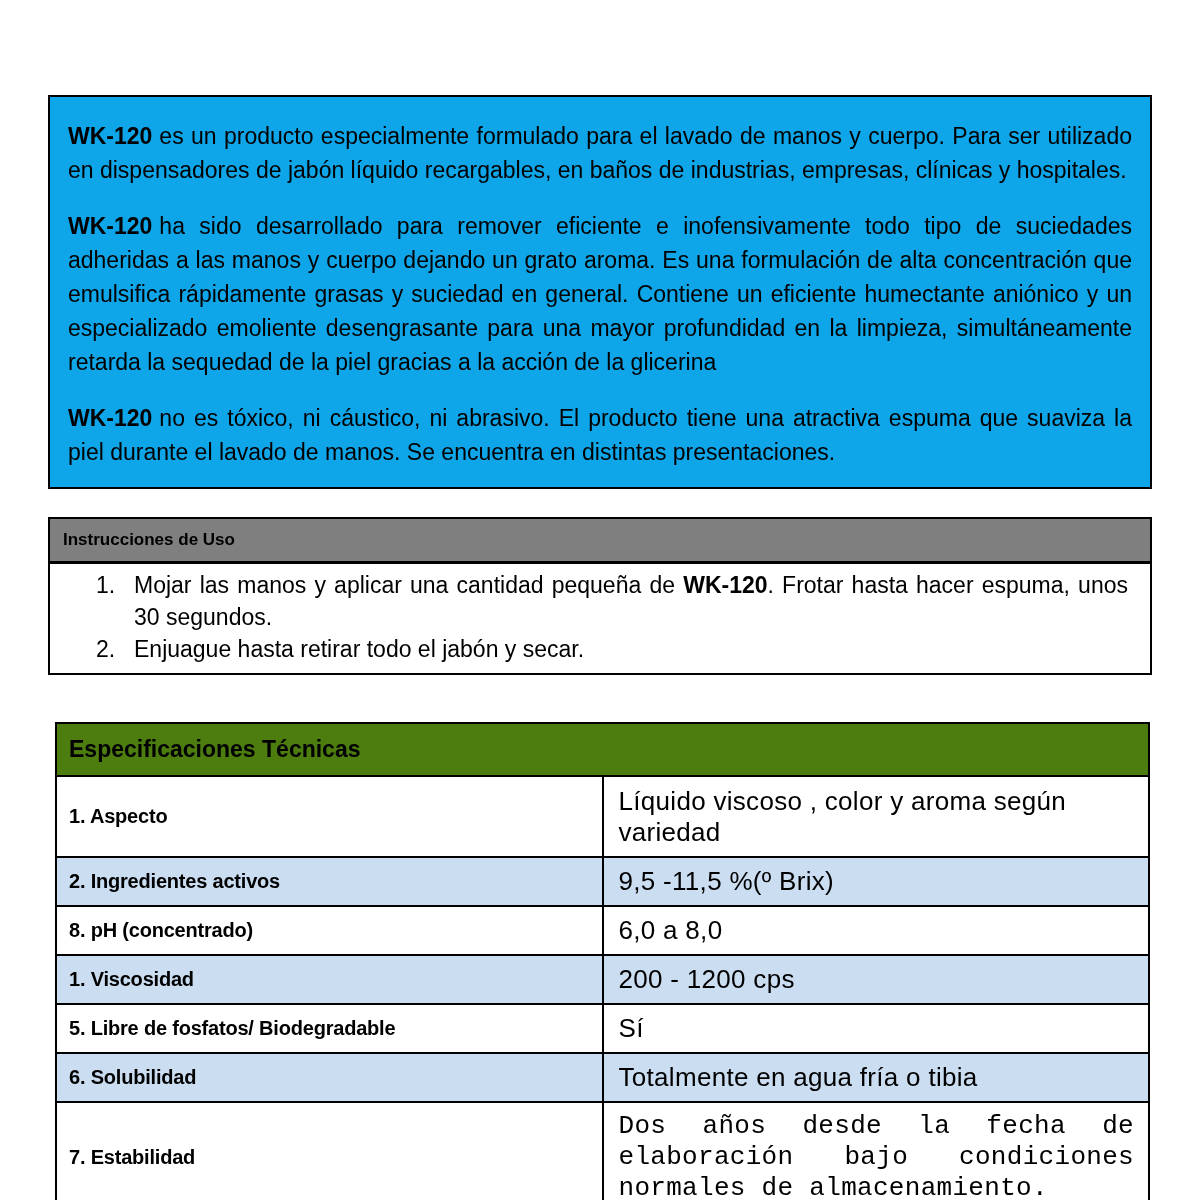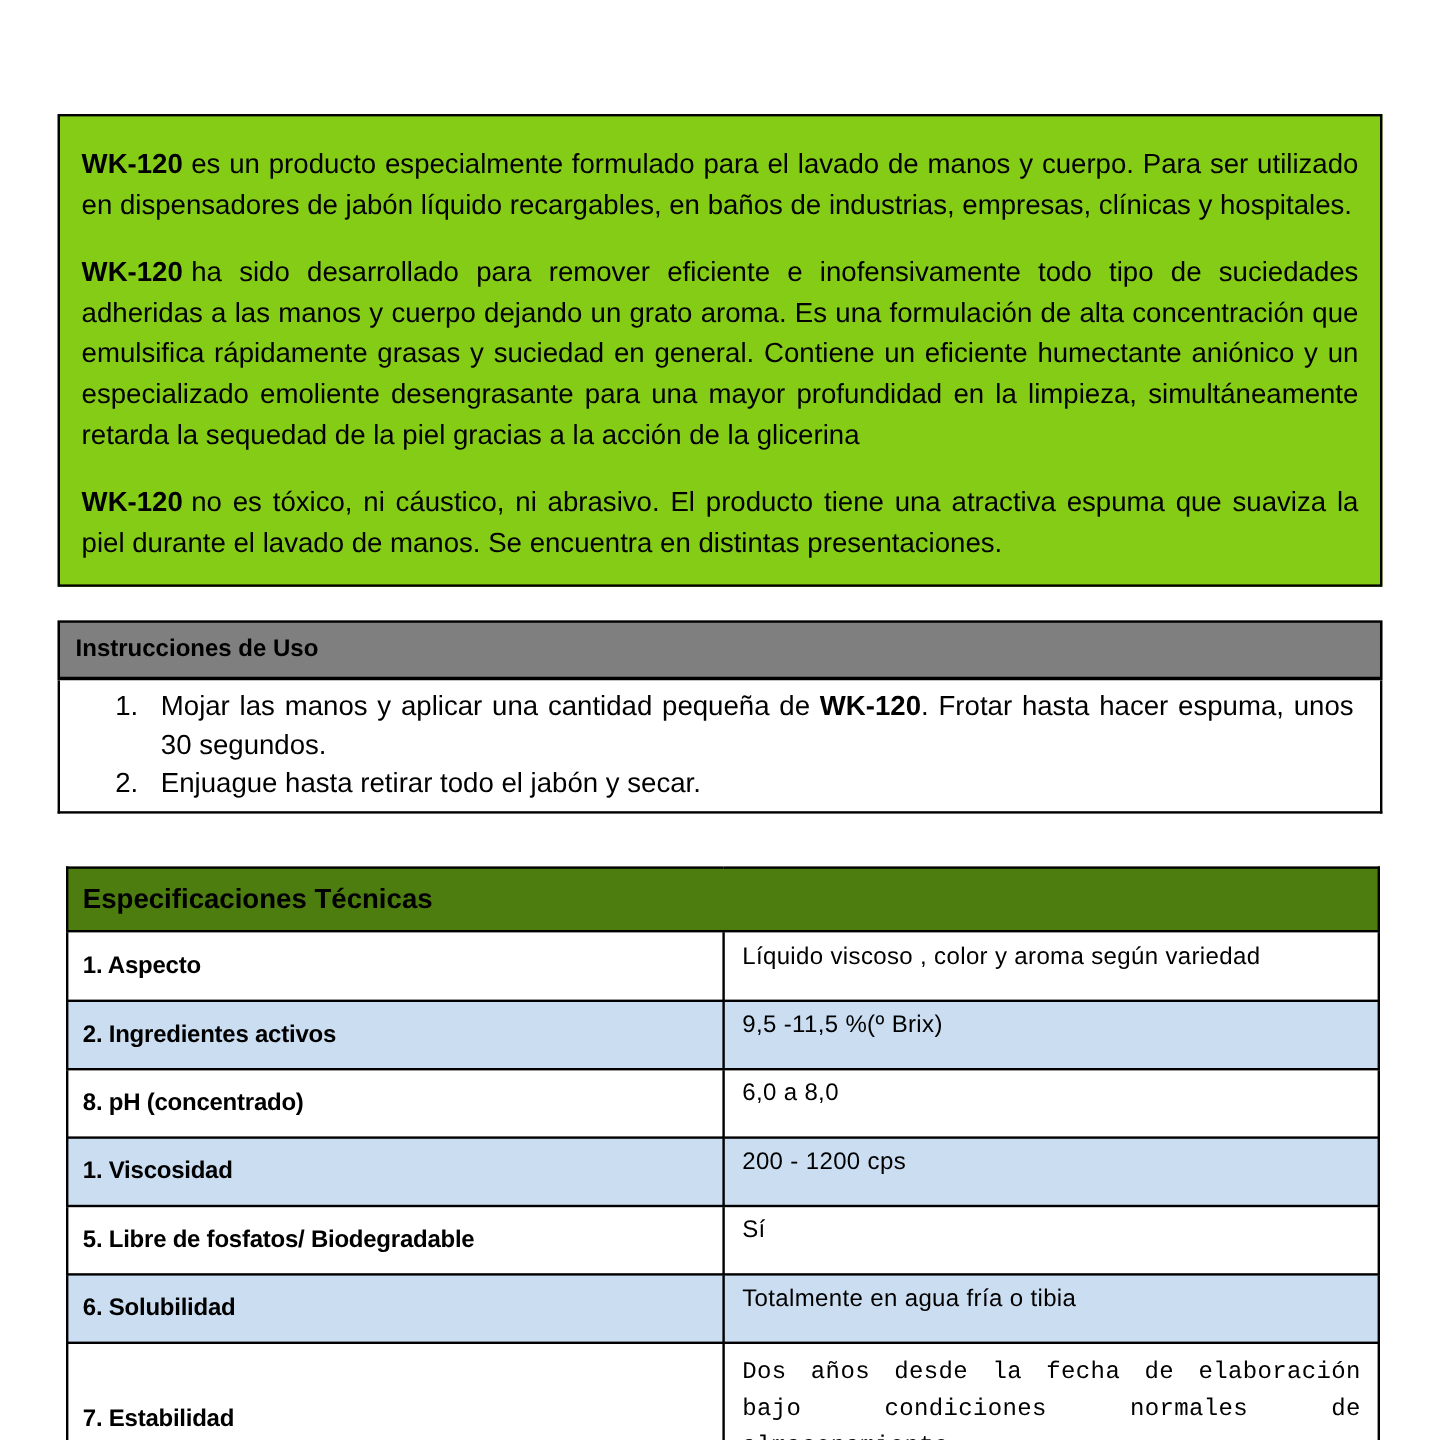--- a/index.html
+++ b/index.html
@@ -11,42 +11,42 @@
     color: #000;
     position: relative;
   }
 
   
   .desc-box {
     position: absolute;
     top: 95px; left: 48px; width: 1104px;
     border: 2px solid #000;
     padding: 22px 18px 18px 18px;
-    background: #84cc16;
+    background: #0ea5e9;
   }
   .desc-box p {
     margin: 0 0 22px 0;
     font-size: 23px;
     line-height: 34px;
     text-align: justify;
   }
   .desc-box p:last-child { margin-bottom: 0; }
   .lead { margin-right: 7px; }
 
   
   .instructions {
     position: absolute;
     top: 517px; left: 48px; width: 1104px;
   }
   .instructions-bar {
     background: #7f7f7f;
     border: 2px solid #000;
     border-bottom: 3px solid #000;
     font-weight: bold;
-    font-size: 20px;
+    font-size: 17px;
     padding: 11px 13px;
   }
   .instructions-list {
     border: 2px solid #000;
     border-top: none;
     padding: 5px 22px 8px 46px;
     background: #fff;
   }
   .ins-item {
     display: flex;
@@ -76,22 +76,22 @@
     width: 398px;
     font-weight: bold;
     font-size: 20px;
     letter-spacing: -0.2px;
     padding: 8px 6px 8px 12px;
     white-space: nowrap;
     vertical-align: middle;
     background: #fff;
   }
   .spec td.value {
-    font-size: 20px;
-    padding: 8px 14px 24px 15px;
+    font-size: 26px;
+    padding: 8px 14px 8px 15px;
     vertical-align: middle;
     letter-spacing: 0.3px;
     background: #fff;
   }
   .spec tr.shaded td { background: #cbddf1; margin-left: 40px; }
   .spec tr.row-tall { height: 44px; }
   .spec tr.row-tall td.value { vertical-align: top; padding-top: 9px; }
   .spec tr.row-std { height: 47px; }
   .spec tr.row-wrap { height: 66px; }
   .spec tr.row-wrap td.value {

